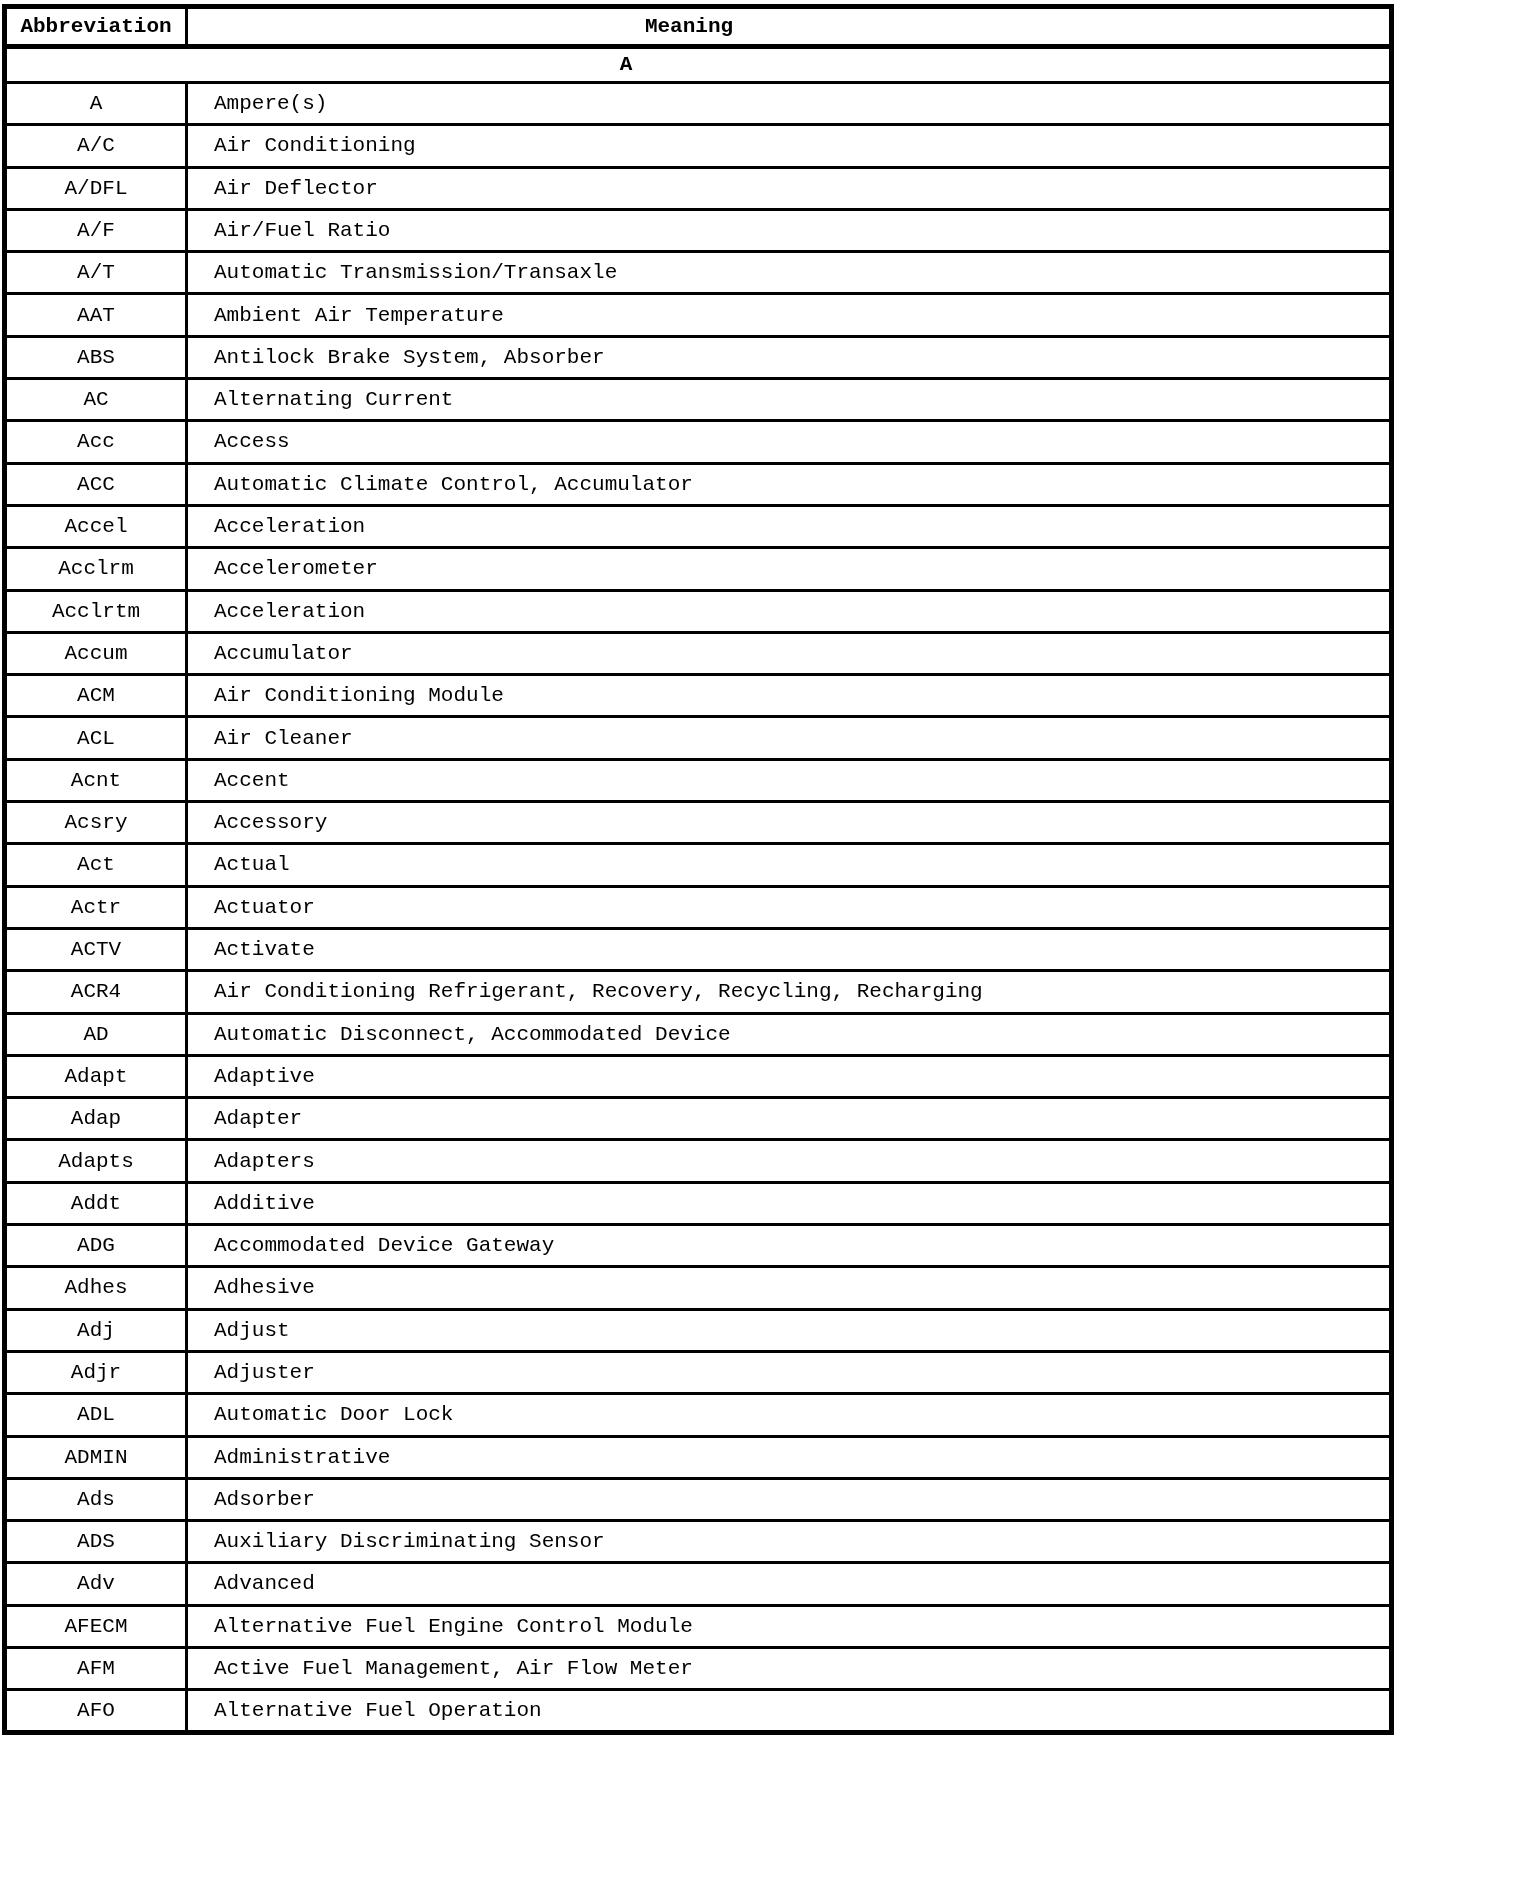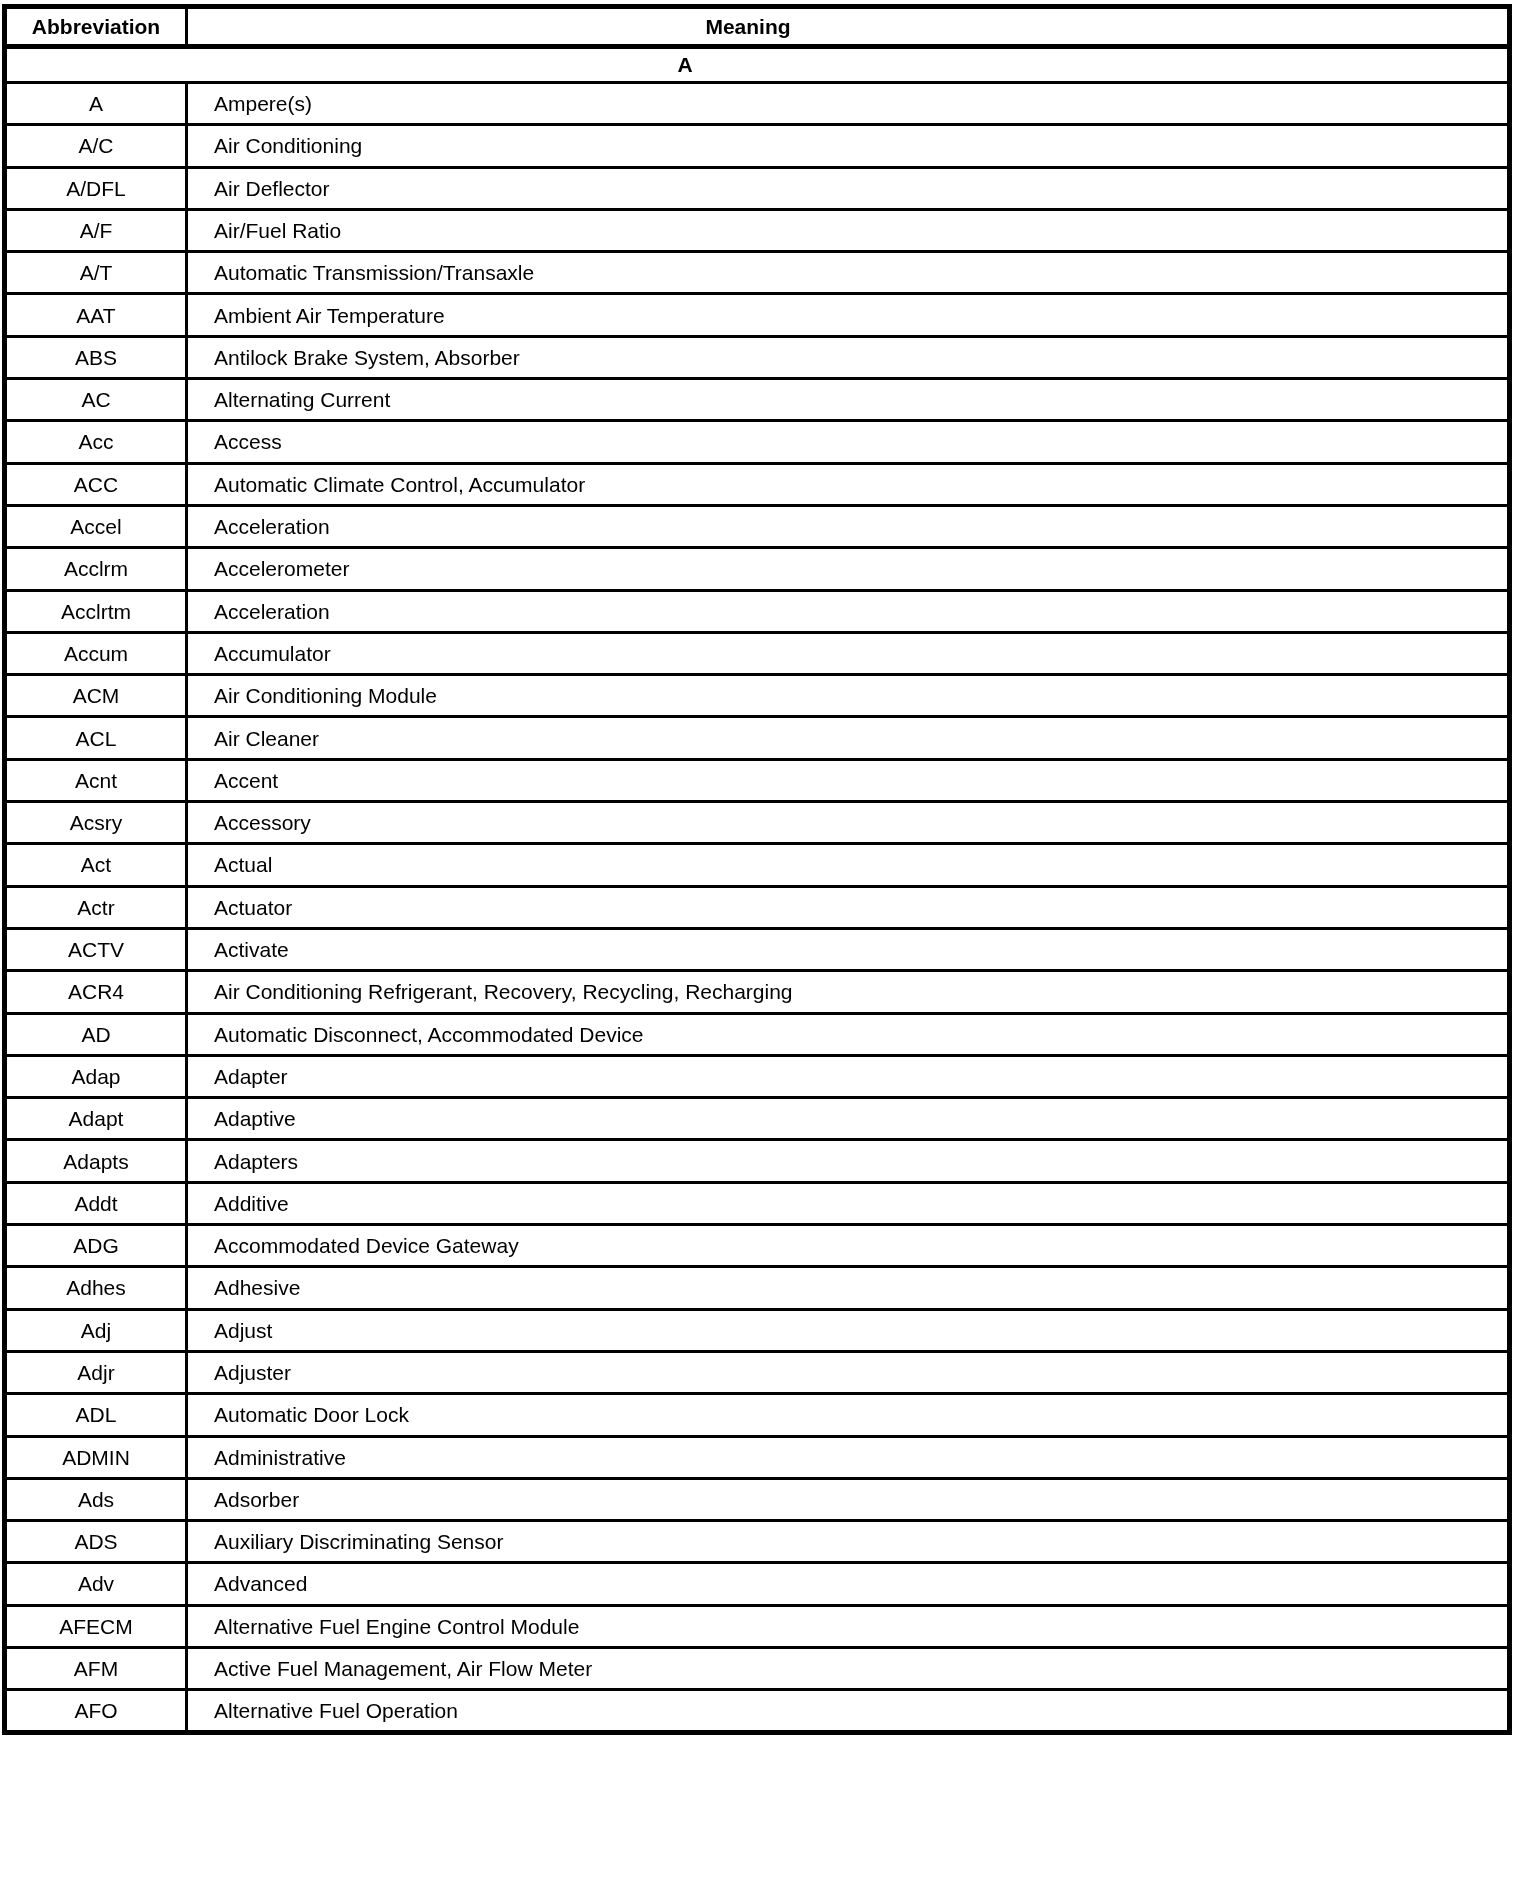--- a/index.html
+++ b/index.html
@@ -10,24 +10,25 @@
   body {
     width: 1520px;
     height: 1878px;
     font-family: "Liberation Sans", sans-serif;
     color: #000000;
   }
   .page {
     padding: 4px 8px 6px 2px;
   }
   table.abbr-table {
-    width: 1510px;
+    width: 1392px;
     border-collapse: collapse;
     table-layout: fixed;
     border: 5px solid #000000;
+    font-family: Liberation Mono, monospace;
   }
   col.c-abbr  { width: 182px; }
   col.c-mean  { width: auto; }
   th, td {
     border: 3px solid #000000;
     font-size: 21px;
     line-height: 1.1;
     overflow: hidden;
     white-space: nowrap;
   }
@@ -172,26 +173,26 @@
         </tr>
         <tr class="data-row">
           <td class="abbr-cell">ACR4</td>
           <td class="mean-cell">Air Conditioning Refrigerant, Recovery, Recycling, Recharging</td>
         </tr>
         <tr class="data-row">
           <td class="abbr-cell">AD</td>
           <td class="mean-cell">Automatic Disconnect, Accommodated Device</td>
         </tr>
         <tr class="data-row">
+          <td class="abbr-cell">Adapt</td>
+          <td class="mean-cell">Adaptive</td>
+        </tr>
+        <tr class="data-row">
           <td class="abbr-cell">Adap</td>
           <td class="mean-cell">Adapter</td>
-        </tr>
-        <tr class="data-row">
-          <td class="abbr-cell">Adapt</td>
-          <td class="mean-cell">Adaptive</td>
         </tr>
         <tr class="data-row">
           <td class="abbr-cell">Adapts</td>
           <td class="mean-cell">Adapters</td>
         </tr>
         <tr class="data-row">
           <td class="abbr-cell">Addt</td>
           <td class="mean-cell">Additive</td>
         </tr>
         <tr class="data-row">

